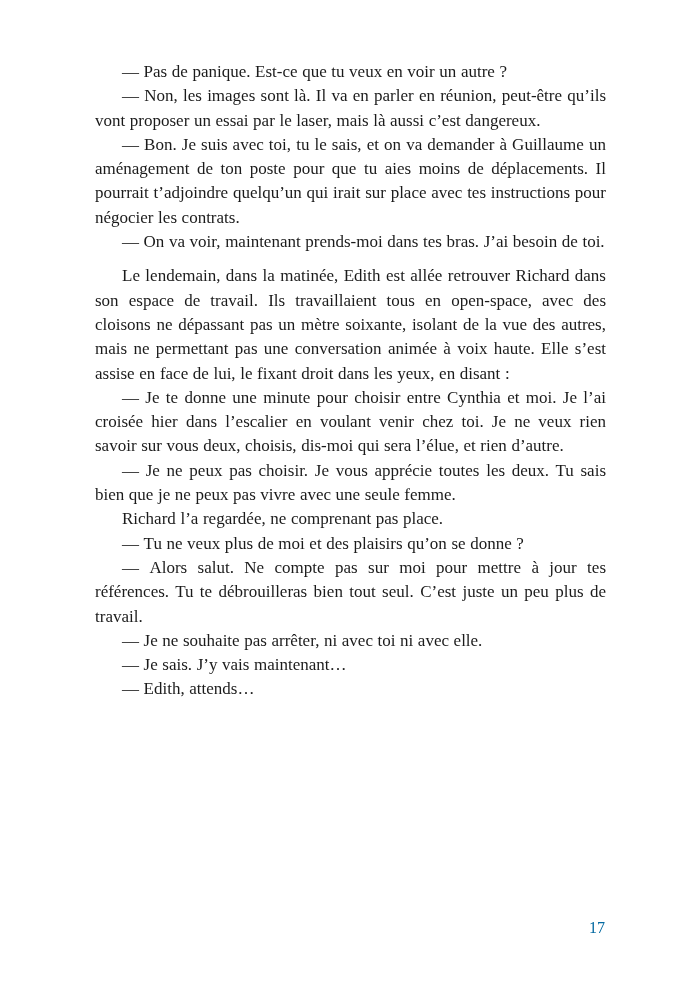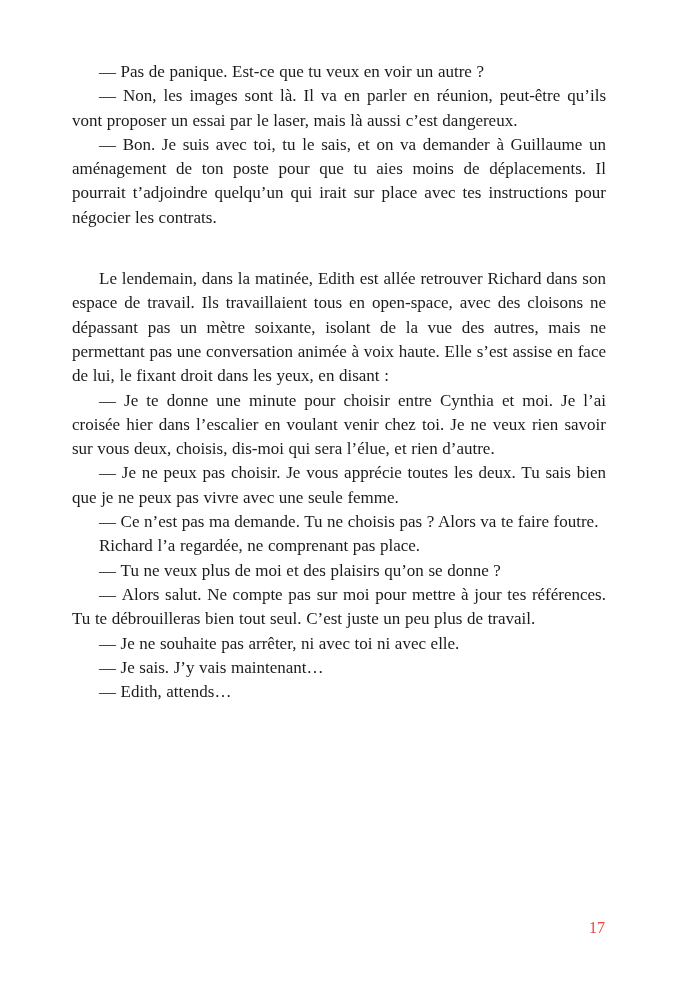--- a/index.html
+++ b/index.html
@@ -12,54 +12,54 @@
     height: 992px;
     font-family: "Liberation Serif", "DejaVu Serif", serif;
     color: #1b1b1b;
     overflow: hidden;
   }
   .page {
     position: relative;
     width: 700px;
     height: 992px;
     box-sizing: border-box;
-    padding: 60px 94px 0 72px;
+    padding: 60px 94px 0 95px;
     background: #ffffff;
   }
   .text-block p {
     margin: 0;
     font-size: 17px;
     line-height: 24.3px;
     text-align: justify;
     text-indent: 27px;
     word-spacing: 0.02em;
   }
   .text-block p.section-start {
-    margin-top: 37px;
+    margin-top: 10px;
   }
   .page-number {
     position: absolute;
     right: 95px;
     bottom: 55px;
     font-size: 16px;
-    color: #ef4444;
+    color: #0369a1;
   }
 </style>
 </head>
 <body>
 
 <div class="page">
   <div class="text-block">
     <p>—&nbsp;Pas de panique. Est-ce que tu veux en voir un autre&nbsp;?</p>
     <p>—&nbsp;Non, les images sont là. Il va en parler en réunion, peut-être qu’ils vont proposer un essai par le laser, mais là aussi c’est dangereux.</p>
     <p>—&nbsp;Bon. Je suis avec toi, tu le sais, et on va demander à Guillaume un aménagement de ton poste pour que tu aies moins de déplacements. Il pourrait t’adjoindre quelqu’un qui irait sur place avec tes instructions pour négocier les contrats.</p>
+    <p>—&nbsp;On va voir, maintenant prends-moi dans tes bras. J’ai besoin de toi.</p>
     <p class="section-start">Le lendemain, dans la matinée, Edith est allée retrouver Richard dans son espace de travail. Ils travaillaient tous en open-space, avec des cloisons ne dépassant pas un mètre soixante, isolant de la vue des autres, mais ne permettant pas une conversation animée à voix haute. Elle s’est assise en face de lui, le fixant droit dans les yeux, en disant&nbsp;:</p>
     <p>—&nbsp;Je te donne une minute pour choisir entre Cynthia et moi. Je l’ai croisée hier dans l’escalier en voulant venir chez toi. Je ne veux rien savoir sur vous deux, choisis, dis-moi qui sera l’élue, et rien d’autre.</p>
     <p>—&nbsp;Je ne peux pas choisir. Je vous apprécie toutes les deux. Tu sais bien que je ne peux pas vivre avec une seule femme.</p>
-    <p>—&nbsp;Ce n’est pas ma demande. Tu ne choisis pas&nbsp;? Alors va te faire foutre.</p>
     <p>Richard l’a regardée, ne comprenant pas place.</p>
     <p>—&nbsp;Tu ne veux plus de moi et des plaisirs qu’on se donne&nbsp;?</p>
     <p>—&nbsp;Alors salut. Ne compte pas sur moi pour mettre à jour tes références. Tu te débrouilleras bien tout seul. C’est juste un peu plus de travail.</p>
     <p>—&nbsp;Je ne souhaite pas arrêter, ni avec toi ni avec elle.</p>
     <p>—&nbsp;Je sais. J’y vais maintenant…</p>
     <p>—&nbsp;Edith, attends…</p>
   </div>
   <div class="page-number">17</div>
 </div>
 

